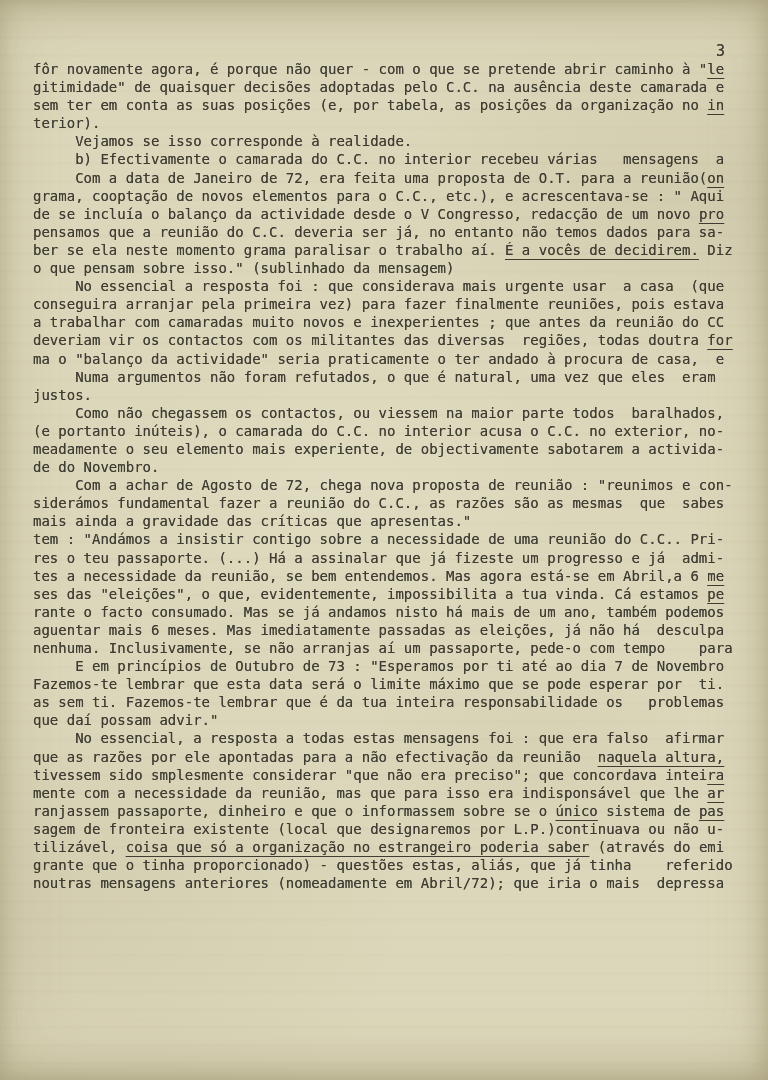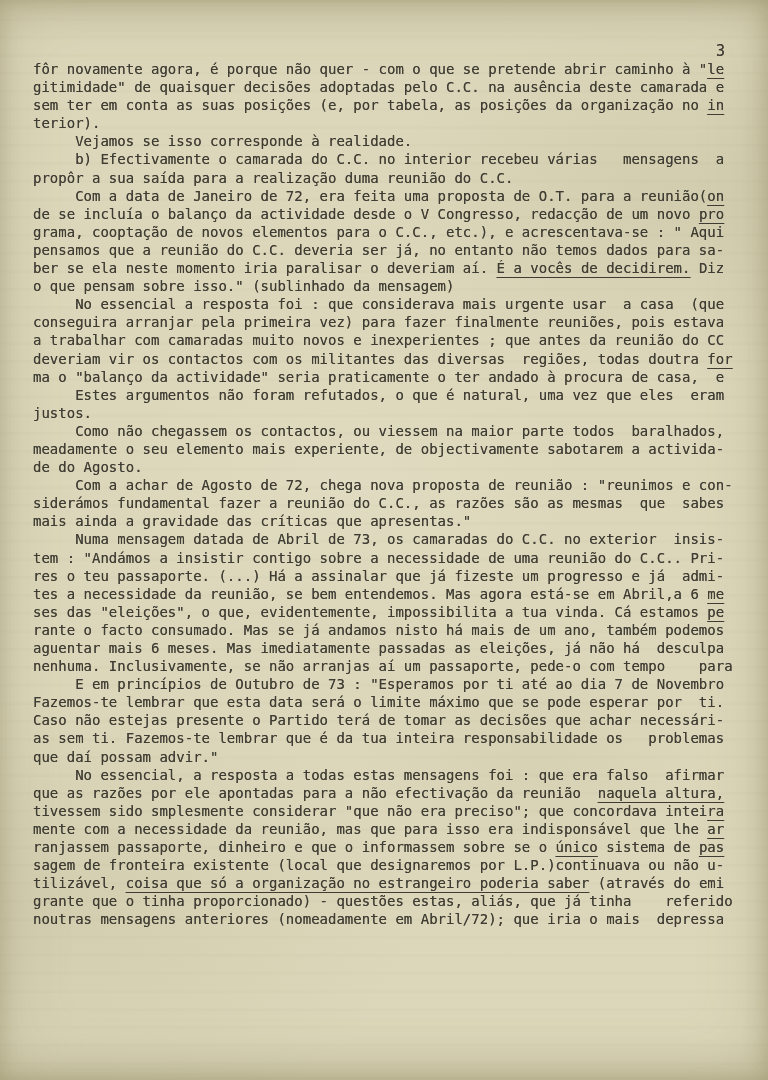--- a/index.html
+++ b/index.html
@@ -68,51 +68,49 @@
 
 <div class="page">
   <div class="page-number">3</div>
   <div class="text-column">
       <div class="line"><span>fôr novamente agora, é porque não quer - com o que se pretende abrir caminho à "</span><span class="u">le</span></div>
       <div class="line"><span>gitimidade" de quaisquer decisões adoptadas pelo C.C. na ausência deste camarada e</span></div>
       <div class="line"><span>sem ter em conta as suas posições (e, por tabela, as posições da organização no </span><span class="u">in</span></div>
       <div class="line"><span>terior).</span></div>
       <div class="line"><span>     Vejamos se isso corresponde à realidade.</span></div>
       <div class="line"><span>     b) Efectivamente o camarada do C.C. no interior recebeu várias   mensagens  a</span></div>
-      <div class="line"><span>propôr a sua saída para a realização duma reunião do C.C.</span></div>
       <div class="line"><span>     Com a data de Janeiro de 72, era feita uma proposta de O.T. para a reunião(</span><span class="u">on</span></div>
+      <div class="line"><span>grama, cooptação de novos elementos para o C.C., etc.), e acrescentava-se : " Aqui</span></div>
       <div class="line"><span>de se incluía o balanço da actividade desde o V Congresso, redacção de um novo </span><span class="u">pro</span></div>
-      <div class="line"><span>grama, cooptação de novos elementos para o C.C., etc.), e acrescentava-se : " Aqui</span></div>
       <div class="line"><span>pensamos que a reunião do C.C. deveria ser já, no entanto não temos dados para sa-</span></div>
-      <div class="line"><span>ber se ela neste momento iria paralisar o deveriam aí. </span><span class="u">É a vocês de decidirem.</span><span> Diz</span></div>
+      <div class="line"><span>ber se ela neste momento grama paralisar o trabalho aí. </span><span class="u">É a vocês de decidirem.</span><span> Diz</span></div>
       <div class="line"><span>o que pensam sobre isso." (sublinhado da mensagem)</span></div>
       <div class="line"><span>     No essencial a resposta foi : que considerava mais urgente usar  a casa  (que</span></div>
       <div class="line"><span>conseguira arranjar pela primeira vez) para fazer finalmente reuniões, pois estava</span></div>
       <div class="line"><span>a trabalhar com camaradas muito novos e inexperientes ; que antes da reunião do CC</span></div>
       <div class="line"><span>deveriam vir os contactos com os militantes das diversas  regiões, todas doutra </span><span class="u">for</span></div>
       <div class="line"><span>ma o "balanço da actividade" seria praticamente o ter andado à procura de casa,  e</span></div>
-      <div class="line"><span>     Estes argumentos não foram refutados, o que é natural, uma vez que eles  eram</span></div>
+      <div class="line"><span>     Numa argumentos não foram refutados, o que é natural, uma vez que eles  eram</span></div>
       <div class="line"><span>justos.</span></div>
       <div class="line"><span>     Como não chegassem os contactos, ou viessem na maior parte todos  baralhados,</span></div>
+      <div class="line"><span>(e portanto inúteis), o camarada do C.C. no interior acusa o C.C. no exterior, no-</span></div>
       <div class="line"><span>meadamente o seu elemento mais experiente, de objectivamente sabotarem a activida-</span></div>
-      <div class="line"><span>de do Agosto.</span></div>
+      <div class="line"><span>de do Novembro.</span></div>
       <div class="line"><span>     Com a achar de Agosto de 72, chega nova proposta de reunião : "reunimos e con-</span></div>
       <div class="line"><span>siderámos fundamental fazer a reunião do C.C., as razões são as mesmas  que  sabes</span></div>
       <div class="line"><span>mais ainda a gravidade das críticas que apresentas."</span></div>
-      <div class="line"><span>     Numa mensagem datada de Abril de 73, os camaradas do C.C. no exterior  insis-</span></div>
       <div class="line"><span>tem : "Andámos a insistir contigo sobre a necessidade de uma reunião do C.C.. Pri-</span></div>
       <div class="line"><span>res o teu passaporte. (...) Há a assinalar que já fizeste um progresso e já  admi-</span></div>
       <div class="line"><span>tes a necessidade da reunião, se bem entendemos. Mas agora está-se em Abril,a 6 </span><span class="u">me</span></div>
       <div class="line"><span>ses das "eleições", o que, evidentemente, impossibilita a tua vinda. Cá estamos </span><span class="u">pe</span></div>
       <div class="line"><span>rante o facto consumado. Mas se já andamos nisto há mais de um ano, também podemos</span></div>
       <div class="line"><span>aguentar mais 6 meses. Mas imediatamente passadas as eleições, já não há  desculpa</span></div>
       <div class="line"><span>nenhuma. Inclusivamente, se não arranjas aí um passaporte, pede-o com tempo    para</span></div>
       <div class="line"><span>     E em princípios de Outubro de 73 : "Esperamos por ti até ao dia 7 de Novembro</span></div>
       <div class="line"><span>Fazemos-te lembrar que esta data será o limite máximo que se pode esperar por  ti.</span></div>
-      <div class="line"><span>Caso não estejas presente o Partido terá de tomar as decisões que achar necessári-</span></div>
       <div class="line"><span>as sem ti. Fazemos-te lembrar que é da tua inteira responsabilidade os   problemas</span></div>
       <div class="line"><span>que daí possam advir."</span></div>
       <div class="line"><span>     No essencial, a resposta a todas estas mensagens foi : que era falso  afirmar</span></div>
       <div class="line"><span>que as razões por ele apontadas para a não efectivação da reunião  </span><span class="u">naquela altura,</span></div>
       <div class="line"><span>tivessem sido smplesmente considerar "que não era preciso"; que concordava intei</span><span class="u">ra</span></div>
       <div class="line"><span>mente com a necessidade da reunião, mas que para isso era indisponsável que lhe </span><span class="u">ar</span></div>
       <div class="line"><span>ranjassem passaporte, dinheiro e que o informassem sobre se o </span><span class="u">único</span><span> sistema de </span><span class="u">pas</span></div>
       <div class="line"><span>sagem de fronteira existente (local que designaremos por L.P.)continuava ou não u-</span></div>
       <div class="line"><span>tilizável, </span><span class="u">coisa que só a organização no estrangeiro poderia saber</span><span> (através do emi</span></div>
       <div class="line"><span>grante que o tinha proporcionado) - questões estas, aliás, que já tinha    referido</span></div>

